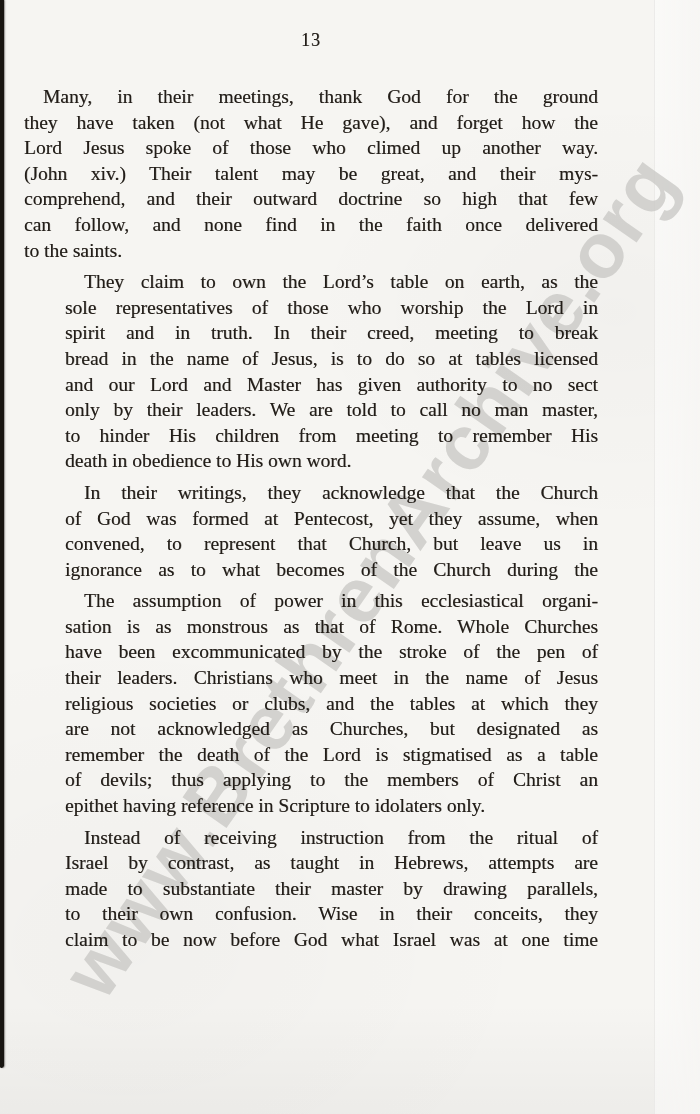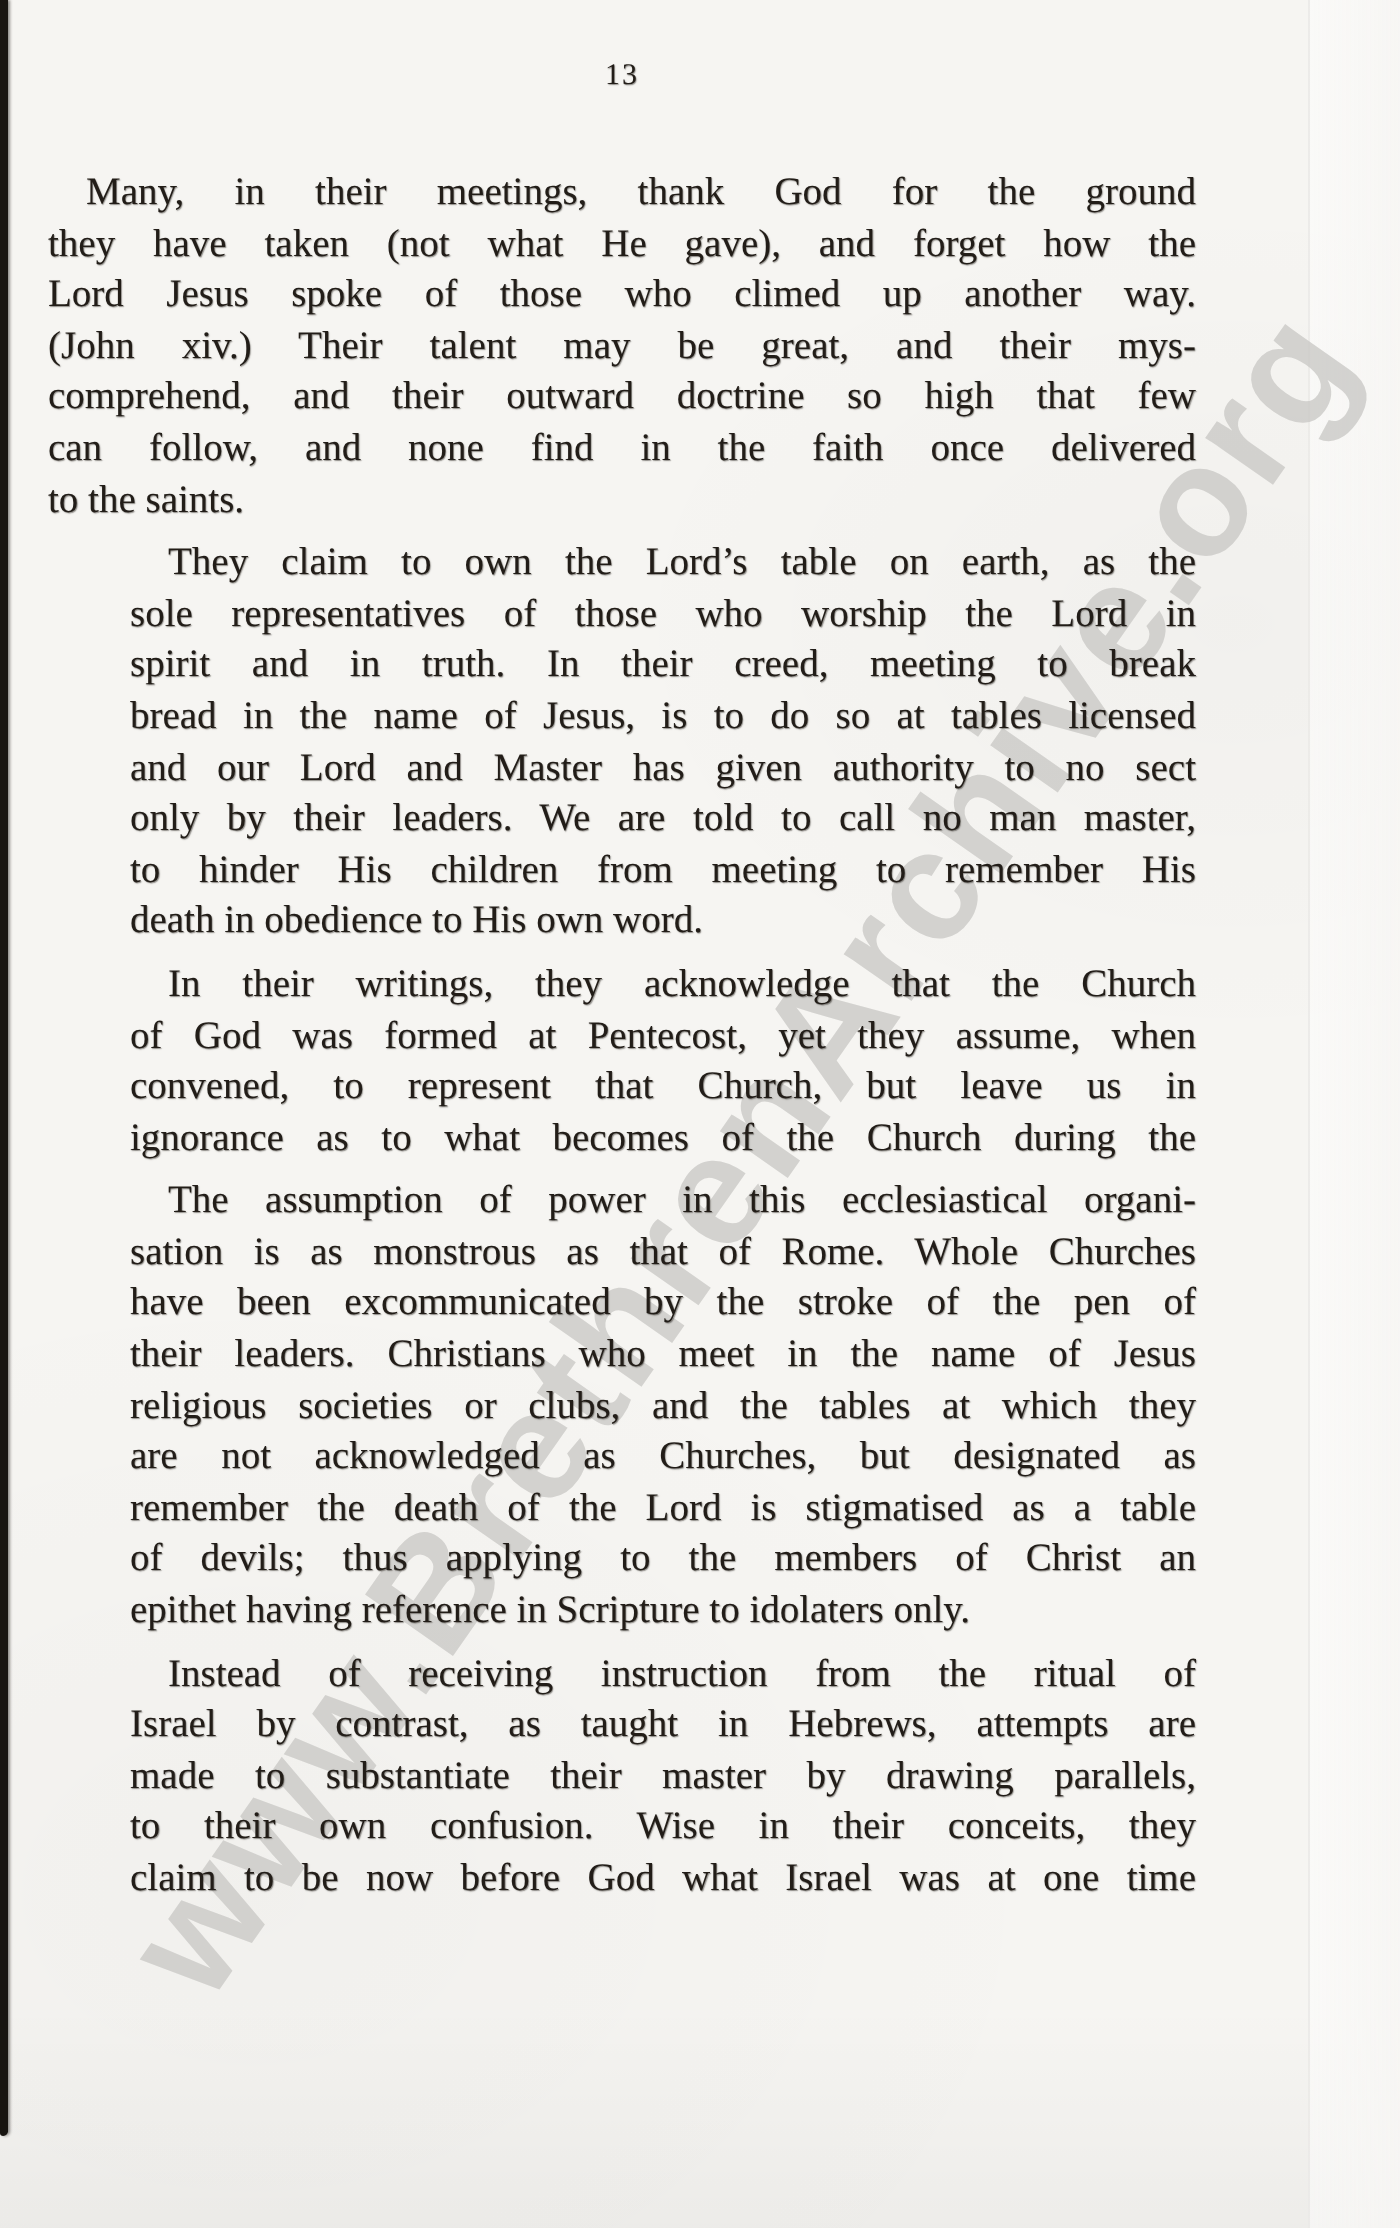--- a/index.html
+++ b/index.html
@@ -63,21 +63,21 @@
     white-space: nowrap;
     z-index: 1;
     user-select: none;
   }
   .pagenum {
     position: absolute;
     left: 24px;
     top: 30px;
     width: 574px;
     text-align: center;
-    font-size: 15px;
+    font-size: 18px;
     letter-spacing: 1px;
     color: #221d18;
     text-shadow: 0.4px 0.4px 0.6px rgba(34,29,24,0.5);
     z-index: 2;
   }
   .text-block {
     position: absolute;
     left: 24px;
     top: 84px;
     width: 574px;

